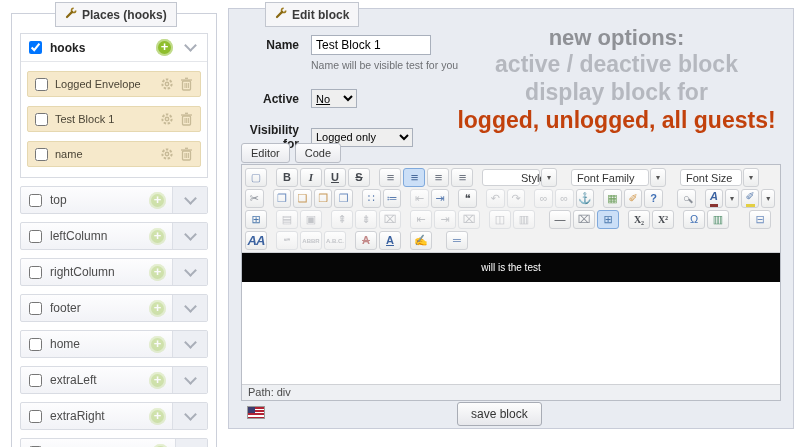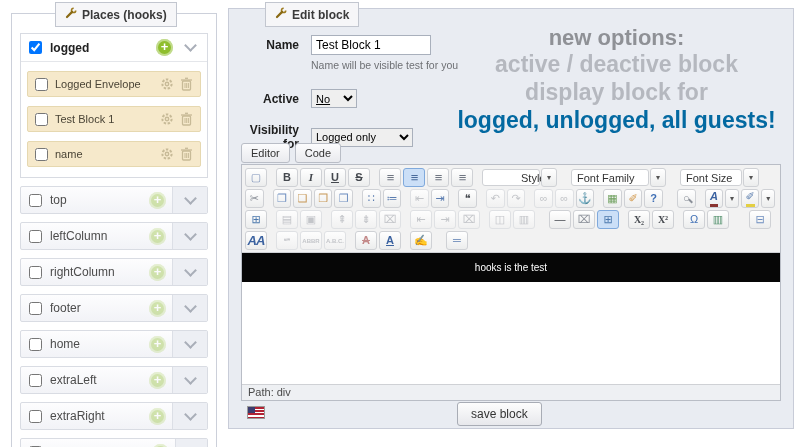--- a/index.html
+++ b/index.html
@@ -38,21 +38,21 @@
             align-items:center;background:linear-gradient(#fdfdfe,#f2f3f7);}
   .hook-row .plus{margin-right:6px;}
   
   .panel-right{position:absolute;left:228px;top:8px;width:564px;height:419px;
                background:#e9ecf2;border:1px solid #c8ccd8;box-sizing:content-box;}
   .watermark{position:absolute;left:215px;top:16px;width:345px;text-align:center;
              font-weight:bold;line-height:1.2;pointer-events:none;}
   .wm1{display:block;font-size:22px;color:#8f9196;}
   .wm2{display:block;font-size:23px;color:#b5b8bf;}
   .wm3{display:block;font-size:23px;color:#b5b8bf;}
-  .wm4{display:block;font-size:23px;color:#0369a1;}
+  .wm4{display:block;font-size:23px;color:#c2410c;}
   .form{position:absolute;left:12px;top:26px;}
   .form-row{display:flex;align-items:center;}
   .flabel{width:58px;text-align:right;font-weight:bold;font-size:12px;color:#1d1d1d;margin-right:12px;}
   .name-input{width:110px;height:16px;border:1px solid #a9b0bc;font-size:12px;
               padding:1px 4px;font-family:"Liberation Sans",sans-serif;}
   .help{margin:4px 0 0 70px;font-size:10.5px;color:#6e7074;}
   .row-active{margin-top:18px;}
   .row-vis{margin-top:15px;}
   select{font-size:11px;font-family:"Liberation Sans",sans-serif;height:19px;border:1px solid #a9b0bc;}
   .sel-active{width:46px;text-decoration:underline;}
@@ -124,21 +124,21 @@
         <line x1="7.1" y1="4.9" x2="2" y2="10" stroke="#8a6a14" stroke-width="2.2" stroke-linecap="round"></line>
       </svg>
     </span>
     <span>Edit block</span>
   </div>
 
   <div class="panel-left">
     <div class="hook-group">
       <div class="header-row">
         <input type="checkbox" class="cb" id="header-cb" checked="" style="">
-        <span class="hook-label">logged</span>
+        <span class="hook-label">hooks</span>
         <span class="plus">+</span>
         <span class="chev-cell">
             <i class="chev"></i>
           </span>
       </div>
       <div class="children" id="hook-children">
           <div class="child-row">
             <input class="cb" type="checkbox" style="">
             <span class="child-label">Logged Envelope</span>
             <span class="mini-icon">
@@ -528,21 +528,21 @@
               <span class="g" style="color: rgb(176, 138, 79);">✍</span>
             </button>
             <span class="gapB"></span>
             <button class="tb-btn">
               <span class="g" style="color: rgb(91, 125, 177);">═</span>
             </button>
           </div>
         </div>
       <div class="content">
         <div class="black-bar">
-          <span>hooks is the test</span>
+          <span>will is the test</span>
         </div>
       </div>
       <div class="path-bar">Path: div</div>
     </div>
 
     <div class="flag"></div>
     <button class="save-btn">save block</button>
   </div>
 </div>
 

